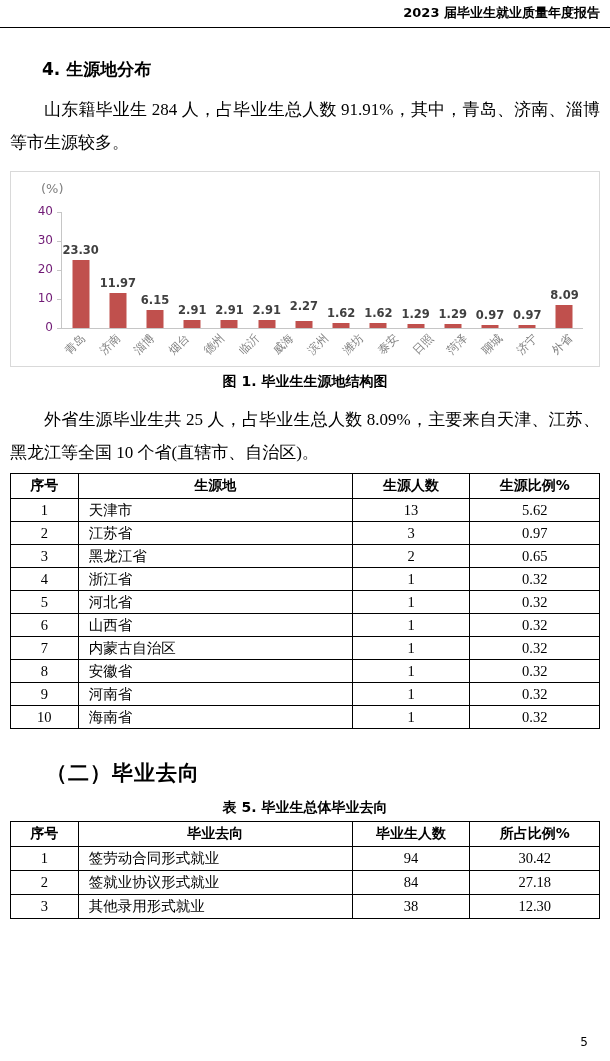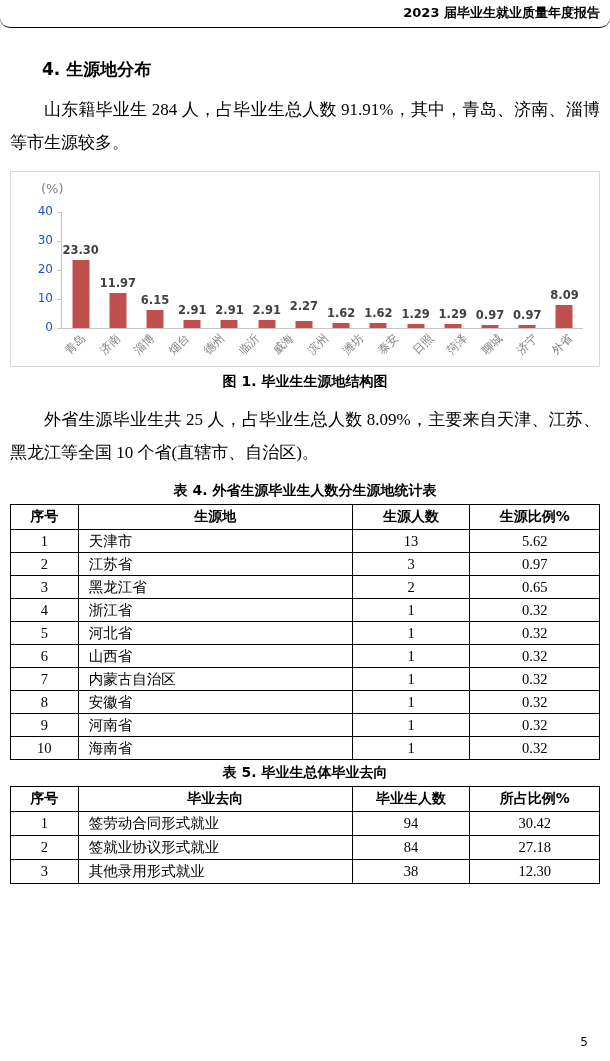--- a/index.html
+++ b/index.html
@@ -16,21 +16,20 @@
 
   
   .pg-header{
     padding:4px 10px 5px 10px;
     margin:0 0 0 0;
     text-align:right;
     font-family:"DejaVu Sans","Liberation Sans",sans-serif;
     font-weight:bold;
     font-size:13px;
     border-bottom:1.5px solid #000;
-    border-radius:10px;
   }
 
   
   .h-num{
     margin:30px 0 0 32px;
     font-family:"DejaVu Sans","Liberation Sans",sans-serif;
     font-weight:bold;
     font-size:17px;
   }
   .para{
@@ -57,21 +56,21 @@
     font-family:"DejaVu Sans","Liberation Sans",sans-serif;
   }
   .pct-label{position:absolute;top:9px;left:30px;font-size:13px;color:#7f7f7f;}
   .plot{
     position:absolute;left:50px;right:16px;top:40px;height:116px;
     border-left:1px solid #c6c6c6;
     border-bottom:1px solid #c6c6c6;
   }
   .ytick{
     position:absolute;left:0;width:42px;text-align:right;
-    font-size:12px;color:#1d4ed8;
+    font-size:12px;color:#701a75;
   }
   .tickline{position:absolute;left:46px;width:4px;height:1px;background:#c6c6c6;}
   .bars{position:absolute;left:0;right:0;top:0;bottom:0;display:flex;align-items:flex-end;}
   .slot{flex:1;position:relative;height:100%;}
   .bar{position:absolute;bottom:0;left:50%;transform:translateX(-50%);width:17px;}
   .val{
     position:absolute;left:50%;transform:translateX(-50%);
     font-weight:bold;font-size:11.5px;color:#404040;white-space:nowrap;
   }
   .cats{position:absolute;left:50px;right:16px;top:158px;height:34px;display:flex;}
@@ -259,21 +258,20 @@
         <div class="ytick" style="top: 119px;">10</div>
         <div class="tickline" style="top: 127px;"></div>
         <div class="ytick" style="top: 148px;">0</div>
         <div class="tickline" style="top: 156px;"></div>
       </div>
 
     <div class="caption fig-caption">图 1. 毕业生生源地结构图</div>
 
     <p class="para">外省生源毕业生共 25 人，占毕业生总人数 8.09%，主要来自天津、江苏、黑龙江等全国 10 个省(直辖市、自治区)。</p>
 
-    <div class="caption tbl-caption">表 4. 外省生源毕业生人数分生源地统计表</div>
 
     <table class="rpt">
       <colgroup>
         <col style="width:11.5%">
           <col style="width:46.5%">
           <col style="width:20%">
           <col style="width:22%">
       </colgroup>
       <thead>
           <tr>
@@ -340,23 +338,24 @@
           </tr>
           <tr>
             <td>10</td>
             <td class="left">海南省</td>
             <td>1</td>
             <td>0.32</td>
           </tr>
         </tbody>
     </table>
 
-
-
-    <div class="caption tbl-caption" style="margin-top:4px;">表 5. 毕业生总体毕业去向</div>
+    <div class="h-sec">（二）毕业去向</div>
+
+
+    <div class="caption tbl-caption" style="margin-top:12px;">表 5. 毕业生总体毕业去向</div>
 
     <table class="rpt rpt5">
       <colgroup>
         <col style="width:11.5%">
           <col style="width:46.5%">
           <col style="width:20%">
           <col style="width:22%">
       </colgroup>
       <thead>
           <tr>

